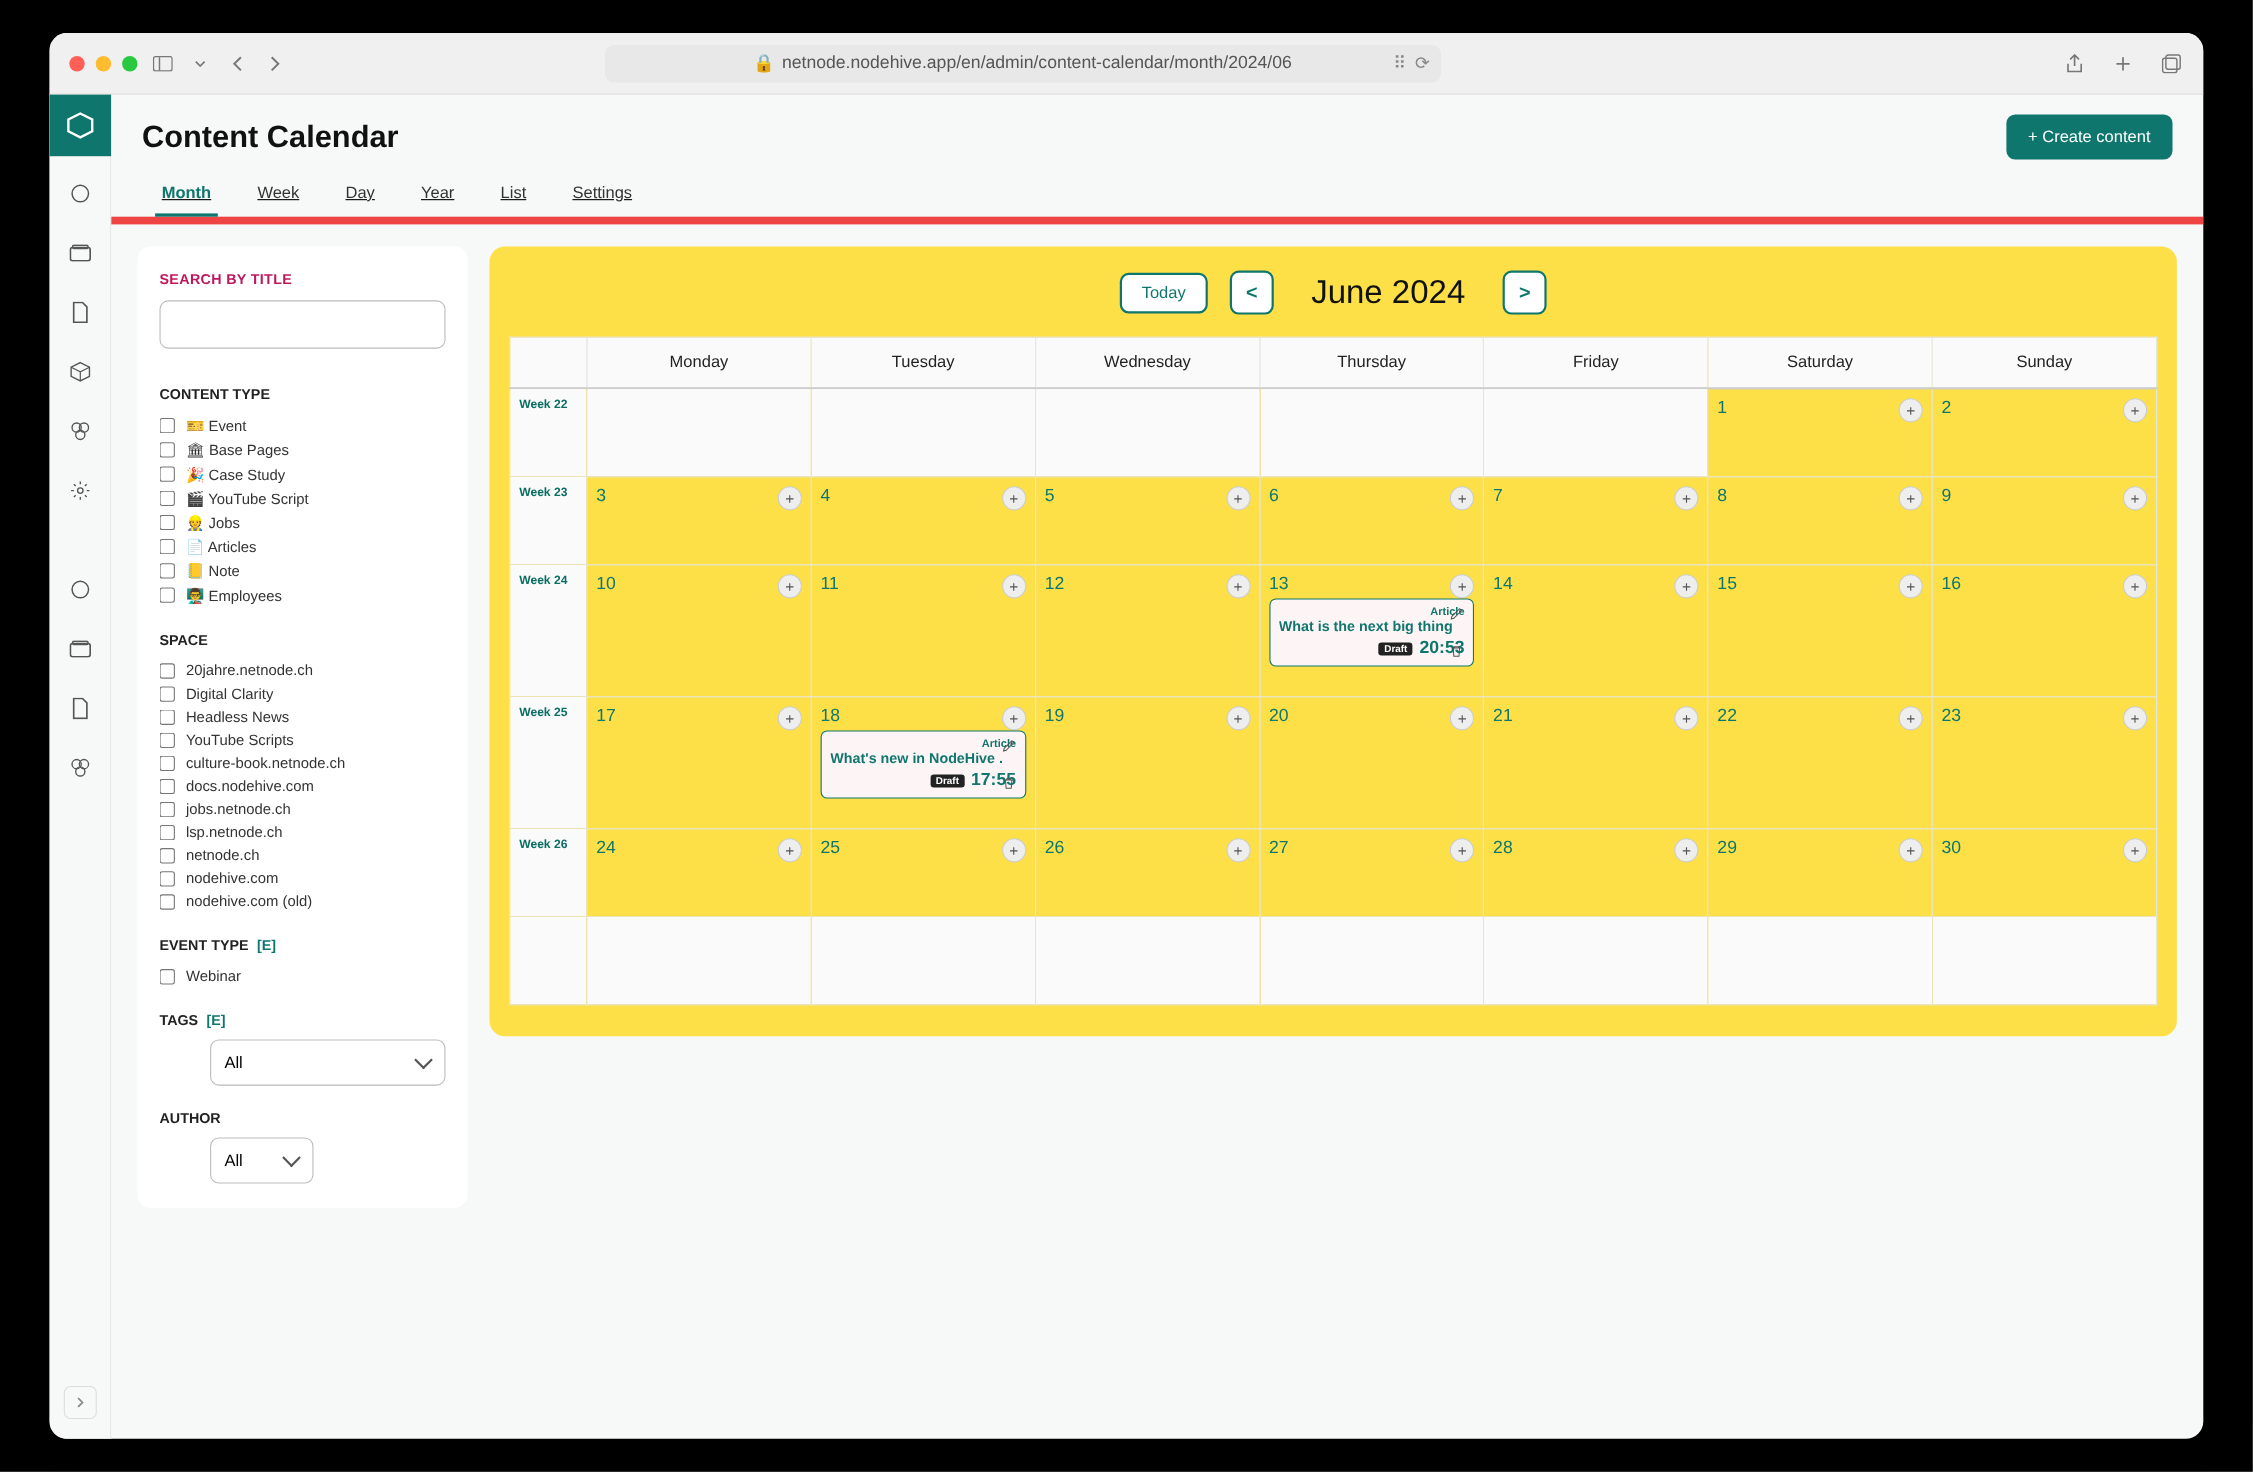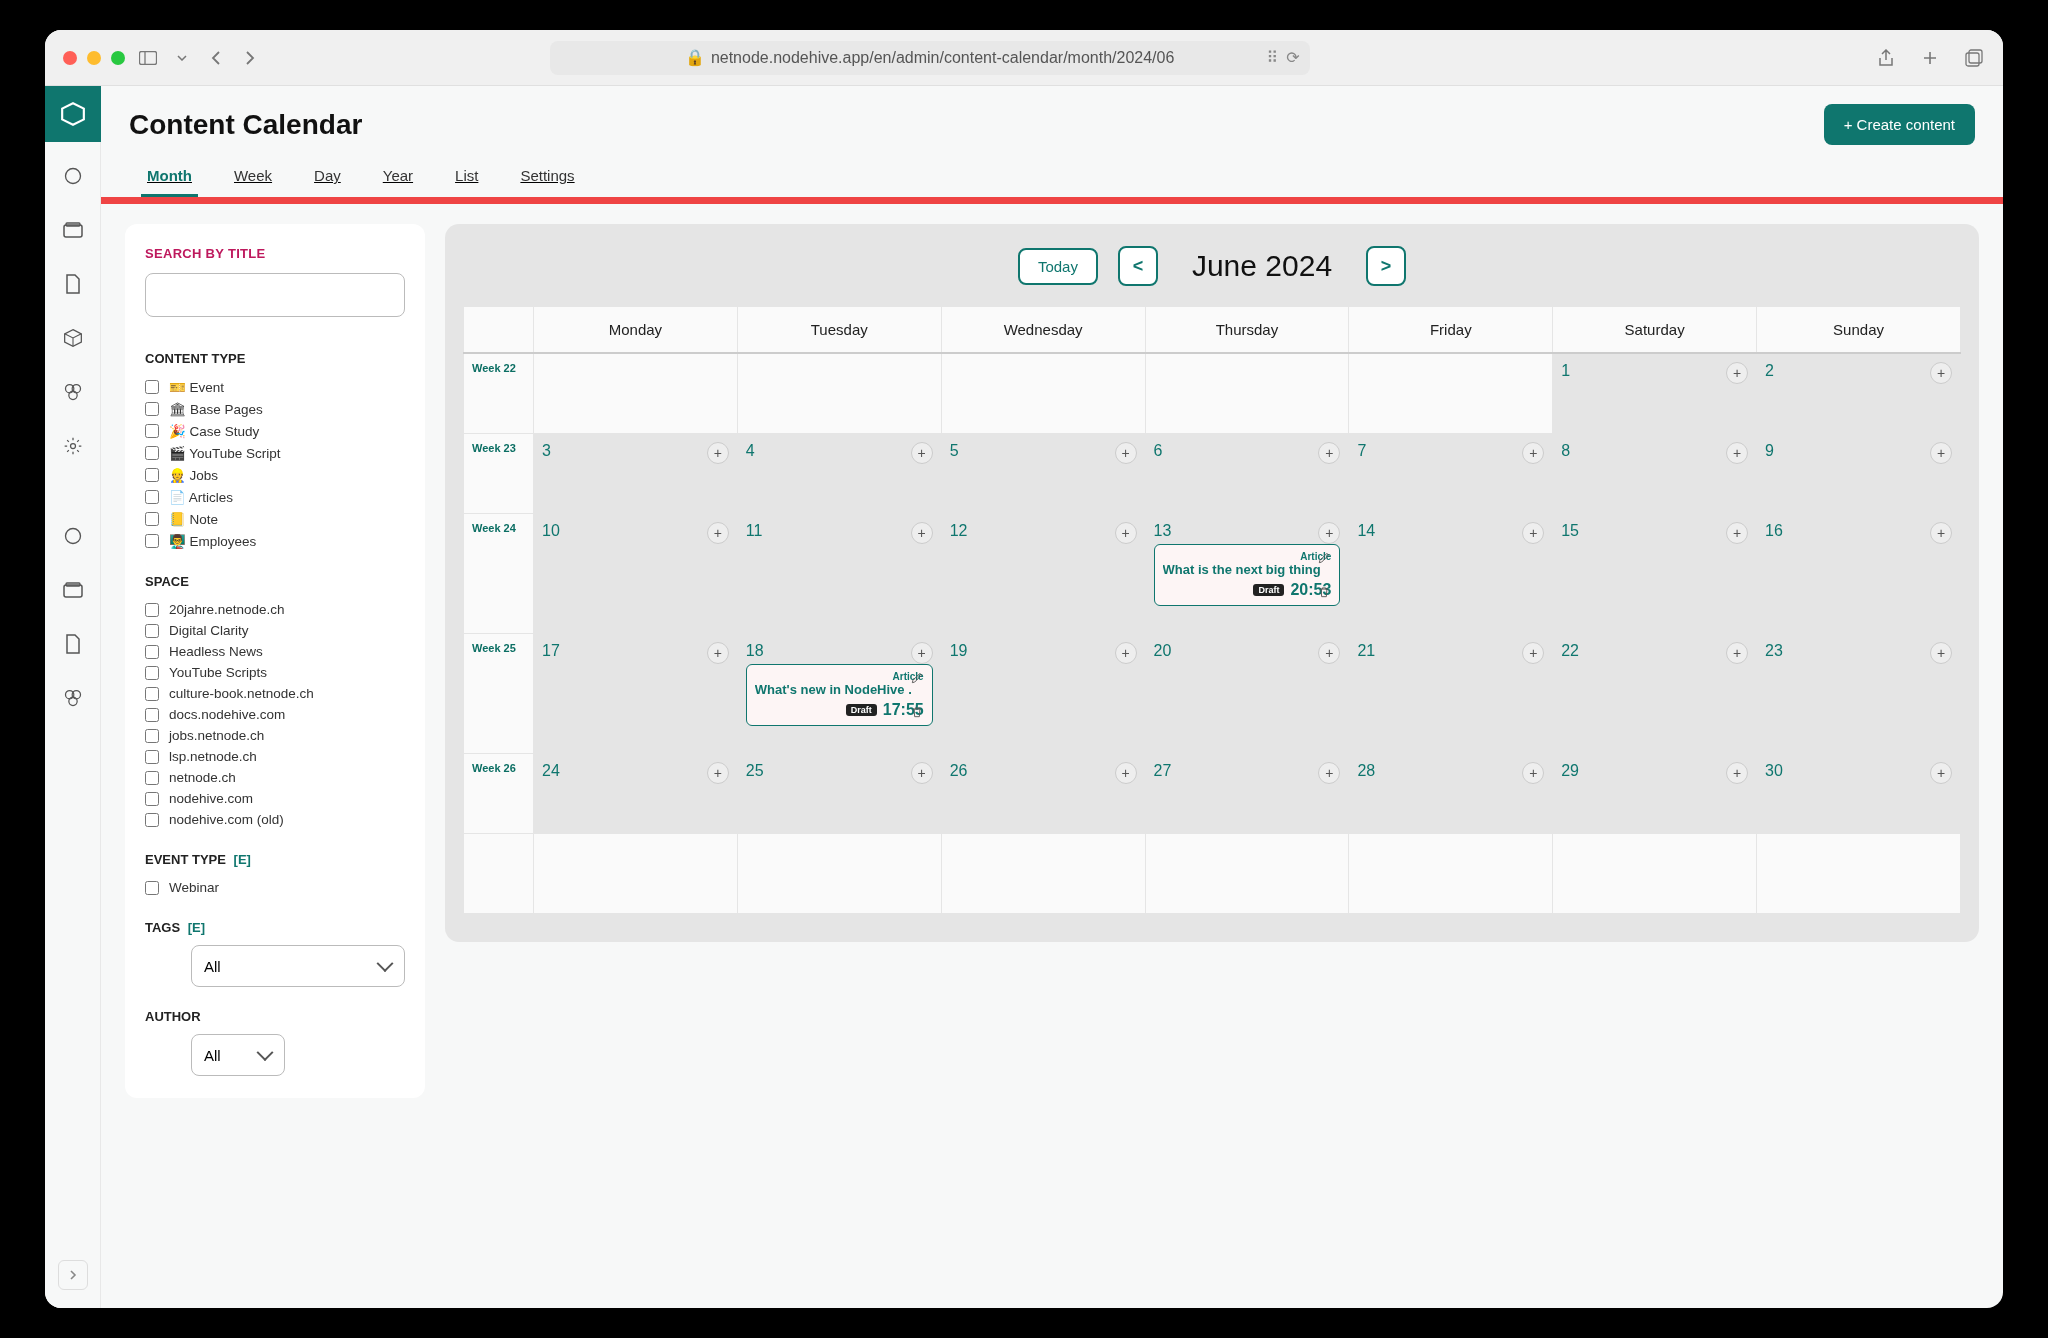--- a/index.html
+++ b/index.html
@@ -132,21 +132,21 @@
   display: flex; align-items: center;
 }
 .select-wrap.small { width: 140px; }
 .select-wrap::after {
   content: ""; position: absolute; right: 14px; top: 50%;
   width: 10px; height: 10px; border-right: 2px solid #555; border-bottom: 2px solid #555;
   transform: translateY(-70%) rotate(45deg);
 }
 
 .calendar-panel {
-  flex: 1; background: #e5e5e5; border-radius: 14px; padding: 22px 18px 28px 18px;
+  flex: 1; background: #fde047; border-radius: 14px; padding: 22px 18px 28px 18px;
   align-self: flex-start;
 }
 .cal-controls { display: flex; align-items: center; justify-content: center; gap: 20px; margin-bottom: 20px; }
 .today-btn {
   border: 2px solid #0f766e; background: #fff; color: #0f766e;
   padding: 8px 18px; border-radius: 8px; font-size: 15px; font-weight: 500;
 }
 .nav-btn {
   width: 40px; height: 40px; border: 2px solid #0f766e; border-radius: 8px;
   background: #fff; color: #0f766e; font-size: 18px; font-weight: 600;

